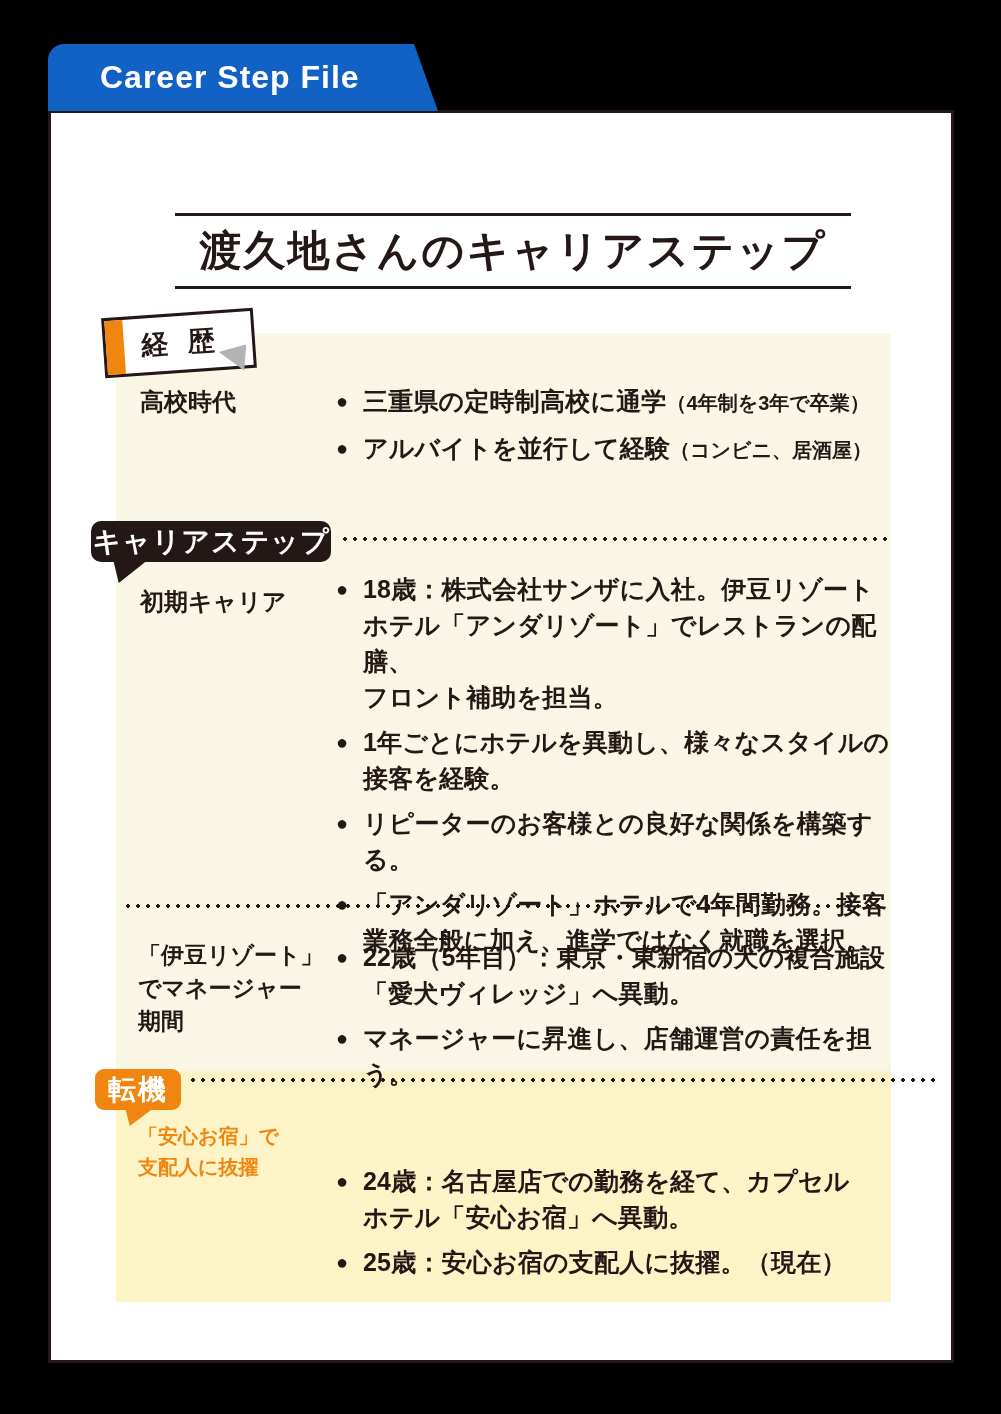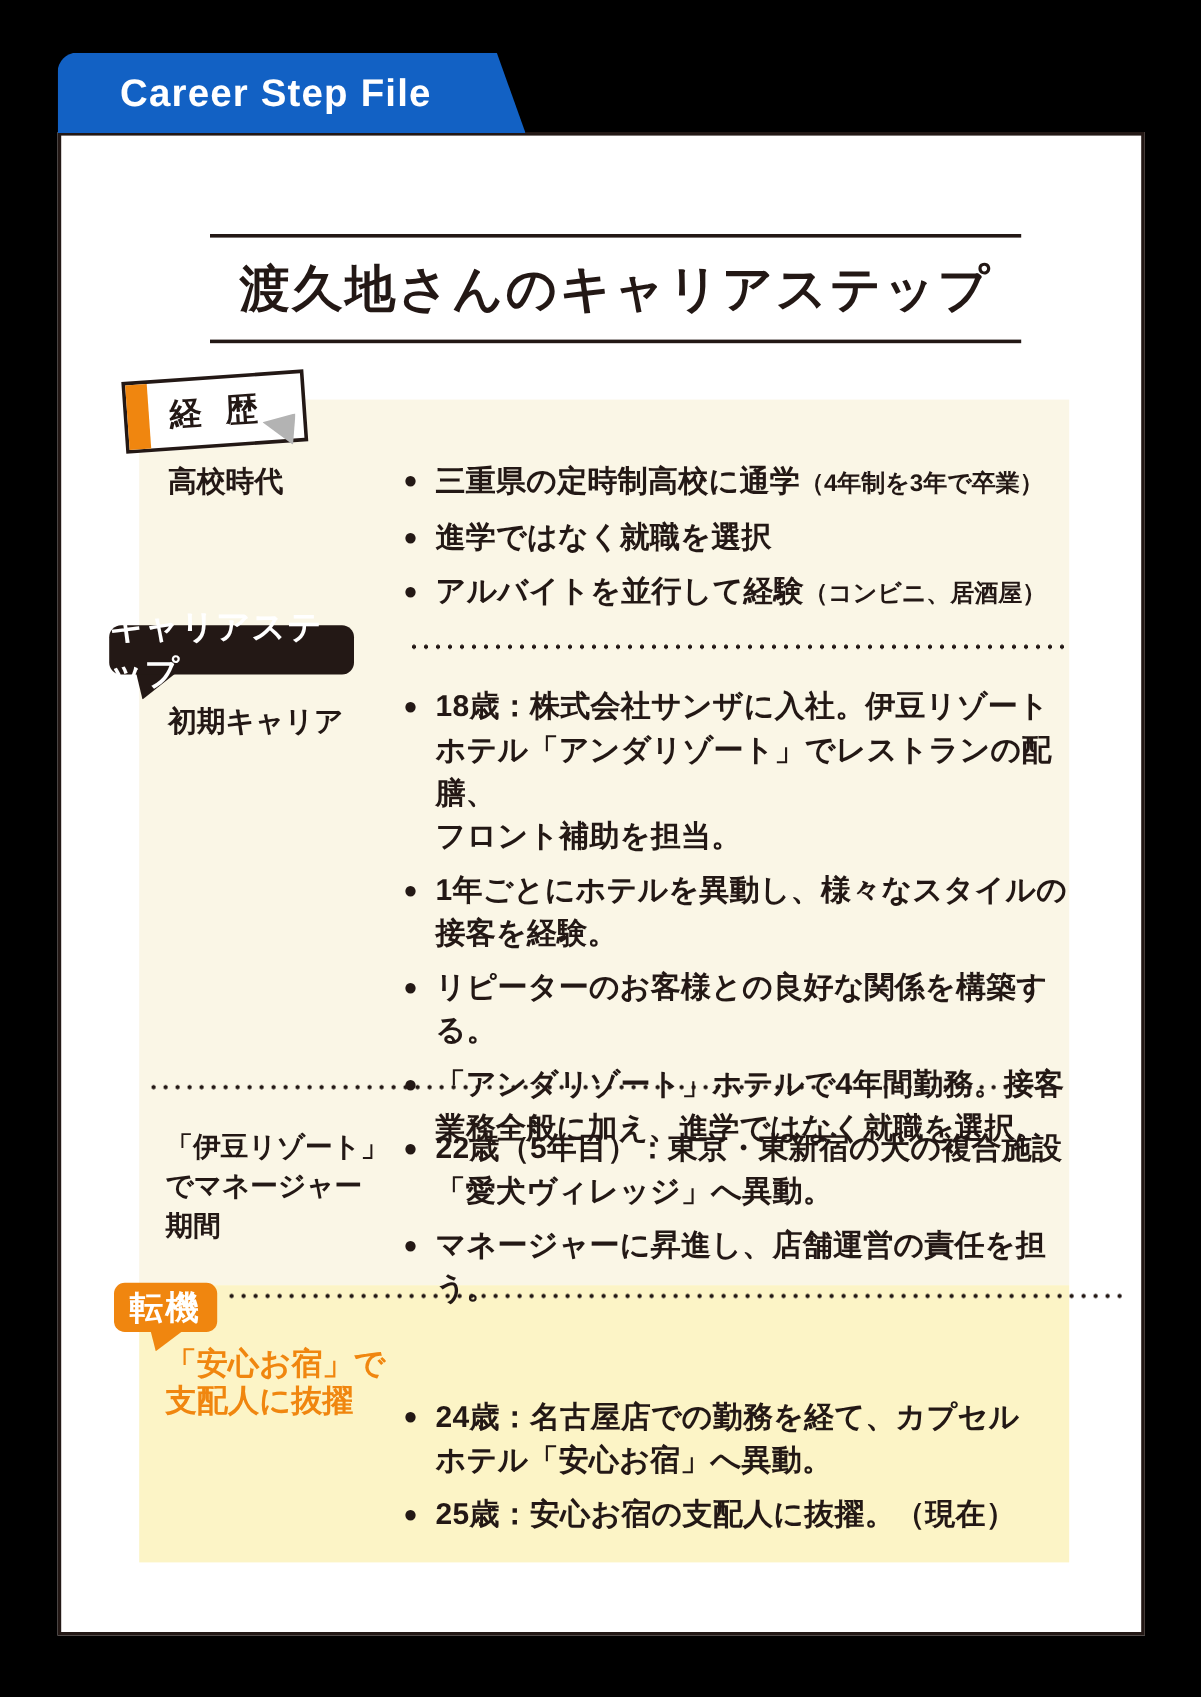--- a/index.html
+++ b/index.html
@@ -15,21 +15,21 @@
   .tab{position:absolute;left:48px;top:44px;width:390px;height:67px;
        background:var(--blue);border-radius:16px 0 0 0;
        clip-path:polygon(0 0,366px 0,390px 100%,0 100%);
        display:flex;align-items:center;z-index:5;}
   .tab-label{color:#fff;font-weight:700;font-size:32px;letter-spacing:1px;padding-left:52px;}
 
   
   .page{position:absolute;left:48px;top:110px;width:906px;height:1253px;
         background:var(--paper);border:3px solid var(--ink);z-index:1;}
 
-  .title-block{position:absolute;left:124px;top:82px;width:676px;height:91px;
+  .title-block{position:absolute;left:124px;top:100px;width:676px;height:76px;
         border-top:3px solid var(--ink);border-bottom:3px solid var(--ink);
         display:flex;align-items:center;justify-content:center;}
   .title-block h1{font-size:42px;font-weight:800;letter-spacing:2px;white-space:nowrap;}
 
   .box{position:absolute;left:65px;width:775px;}
   .box-cream{top:220px;height:738px;background:var(--cream);}
   .box-yellow{top:958px;height:231px;background:var(--yellow);}
 
   
   .tag{position:absolute;left:52px;top:200px;width:152px;height:60px;background:#fff;
@@ -37,21 +37,21 @@
   .tag-band{position:absolute;left:0;top:0;bottom:0;width:18px;background:var(--orange);}
   .tag-text{position:absolute;left:18px;right:14px;top:0;bottom:0;
        display:flex;align-items:center;justify-content:center;
        font-size:27px;font-weight:800;letter-spacing:6px;white-space:nowrap;}
   .tag-fold{position:absolute;right:6px;bottom:-5px;width:28px;height:26px;
        background:var(--gray);clip-path:polygon(0 22%,100% 0,86% 100%);}
 
   
   .badge{position:absolute;display:flex;align-items:center;justify-content:center;
        color:#fff;font-weight:800;z-index:4;}
-  .badge-black{left:40px;top:408px;width:204px;height:41px;background:var(--ink);
+  .badge-black{left:40px;top:408px;width:240px;height:41px;background:var(--ink);
        border-radius:10px;font-size:28px;letter-spacing:1px;}
   .badge-orange{left:44px;top:956px;width:86px;height:41px;background:var(--orange);
        border-radius:9px;font-size:28px;letter-spacing:2px;}
   .tail{position:absolute;z-index:3;}
   .tail-black{left:62px;top:446px;width:36px;height:24px;background:var(--ink);
        clip-path:polygon(0 0,100% 0,16% 100%);}
   .tail-orange{left:74px;top:994px;width:30px;height:19px;background:var(--orange);
        clip-path:polygon(0 0,100% 0,16% 100%);}
 
   
@@ -63,21 +63,21 @@
   .dot3{left:137px;top:965px;width:747px;}
 
   
   .sec-label{position:absolute;font-weight:800;font-size:23px;line-height:33px;
        white-space:pre-line;z-index:2;}
   .lab1{left:89px;top:272px;font-size:24px;}
   .lab2{left:89px;top:472px;font-size:24px;}
   .lab2-sub{left:89px;top:494px;font-size:18px;line-height:24px;font-weight:700;
        position:absolute;white-space:pre-line;z-index:2;}
   .lab3{left:87px;top:826px;}
-  .lab4{left:87px;top:1008px;color:var(--orange);font-size:26px;line-height:31px;}
+  .lab4{left:87px;top:1008px;color:var(--orange);font-size:20px;line-height:31px;}
 
   
   ul.blist{position:absolute;left:285px;width:575px;list-style:none;z-index:2;}
   .ul1{top:270px;} .ul2{top:458px;} .ul3{top:826px;} .ul4{top:1050px;}
   ul.blist li{position:relative;padding-left:27px;font-size:25px;font-weight:700;
        line-height:36px;margin-bottom:9px;white-space:pre-line;letter-spacing:0.2px;}
   ul.blist li::before{content:"●";position:absolute;left:0;top:0;font-size:20px;line-height:36px;}
   ul.blist .small{font-size:20px;letter-spacing:0;}
 </style>
 </head>
@@ -98,21 +98,20 @@
 
   <div class="tag">
     <span class="tag-band"></span>
     <span class="tag-text">経 歴</span>
     <span class="tag-fold"></span>
   </div>
 
   <div class="sec-label lab1">高校時代</div>
   <ul class="blist ul1">
     <li><span>三重県の定時制高校に通学</span><span class="small">（4年制を3年で卒業）</span></li>
-    <li><span>進学ではなく就職を選択</span></li>
     <li><span>アルバイトを並行して経験</span><span class="small">（コンビニ、居酒屋）</span></li>
   </ul>
 
   <div class="dotted dot1"></div>
 
   <div class="badge badge-black">
     <span>キャリアステップ</span>
   </div>
   <div class="tail tail-black"></div>
 

